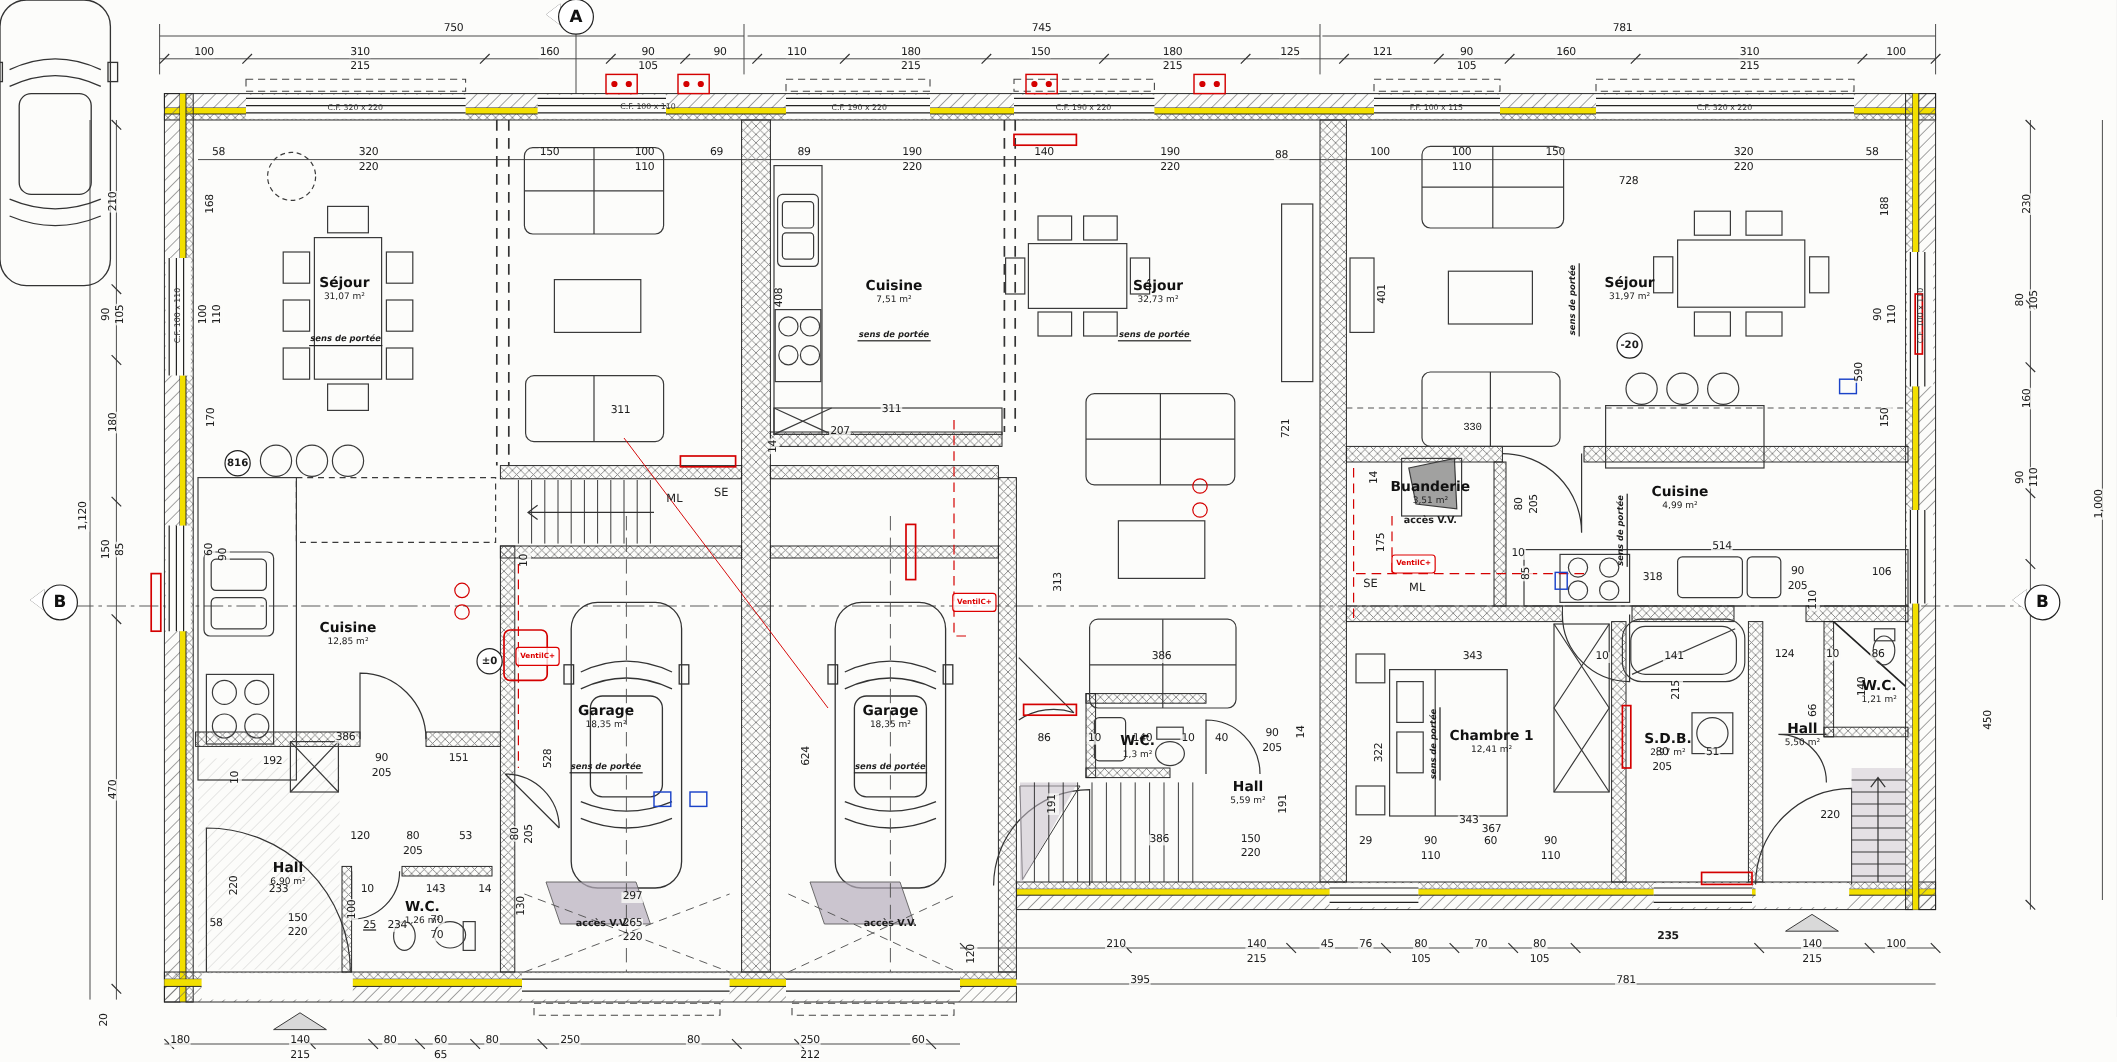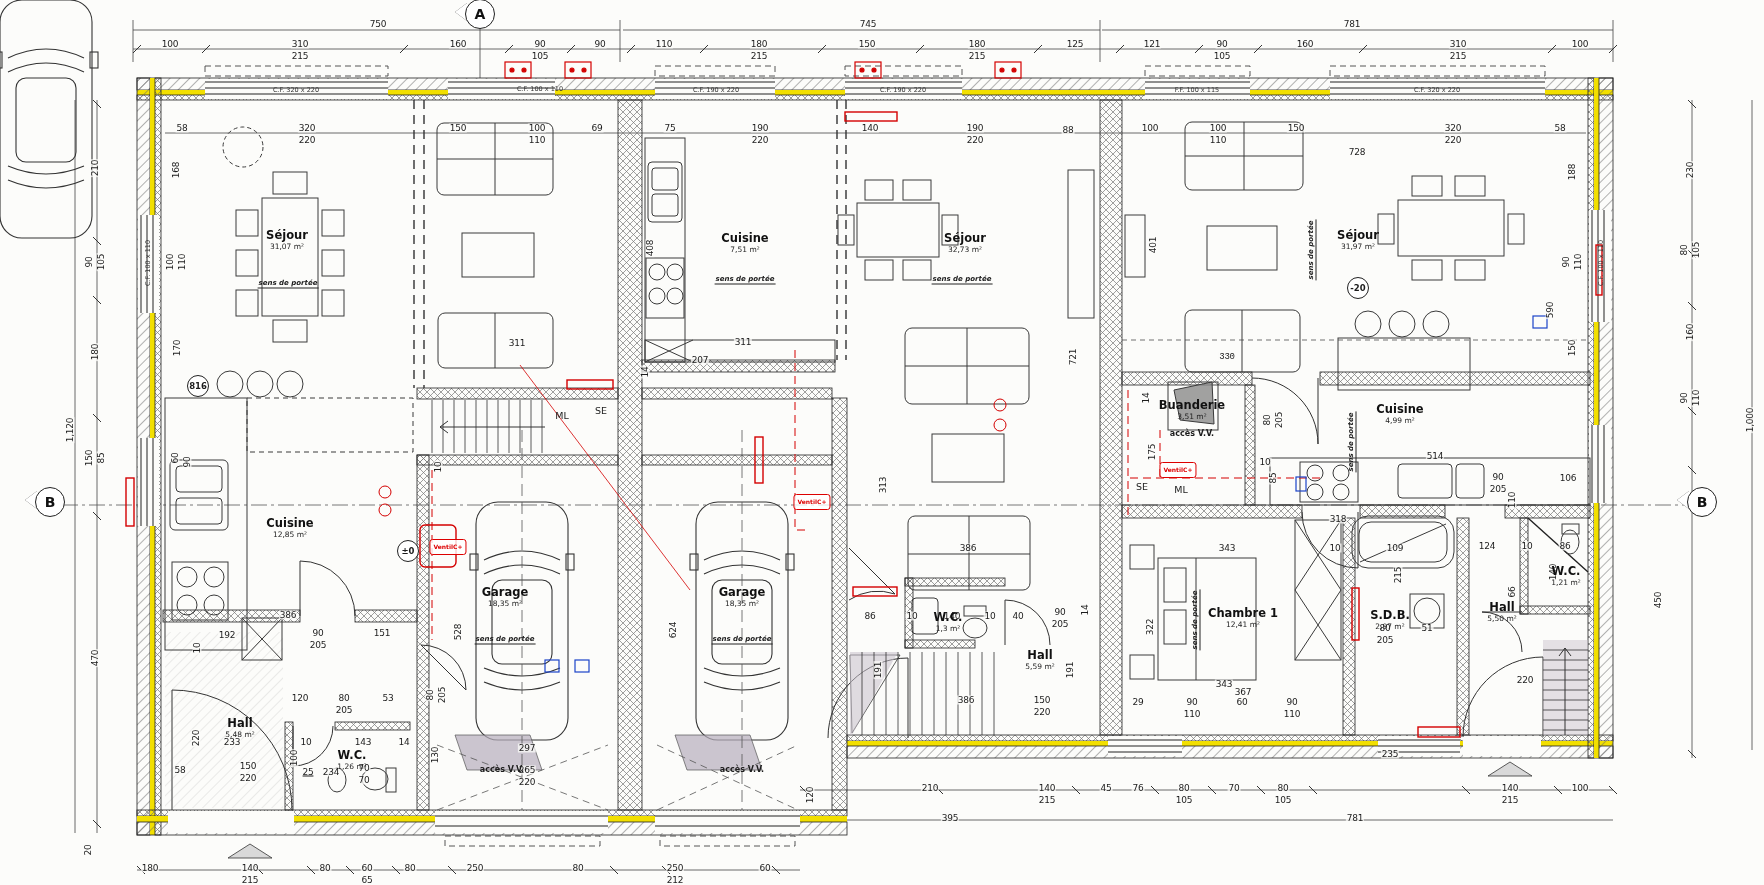--- a/index.html
+++ b/index.html
@@ -426,21 +426,21 @@
       <div class="lbl dim" style="left: 1458px; top: 44px;">310</div>
       <div class="lbl dim" style="left: 1458px; top: 56px;">215</div>
       <div class="lbl dim" style="left: 1580px; top: 44px;">100</div>
       <div class="lbl dim" style="left: 182px; top: 128px;">58</div>
       <div class="lbl dim" style="left: 307px; top: 128px;">320</div>
       <div class="lbl dim" style="left: 307px; top: 140px;">220</div>
       <div class="lbl dim" style="left: 458px; top: 128px;">150</div>
       <div class="lbl dim" style="left: 537px; top: 128px;">100</div>
       <div class="lbl dim" style="left: 537px; top: 140px;">110</div>
       <div class="lbl dim" style="left: 597px; top: 128px;">69</div>
-      <div class="lbl dim" style="left: 670px; top: 128px;">75</div>
+      <div class="lbl dim" style="left: 670px; top: 128px;">89</div>
       <div class="lbl dim" style="left: 760px; top: 128px;">190</div>
       <div class="lbl dim" style="left: 760px; top: 140px;">220</div>
       <div class="lbl dim" style="left: 870px; top: 128px;">140</div>
       <div class="lbl dim" style="left: 975px; top: 128px;">190</div>
       <div class="lbl dim" style="left: 975px; top: 140px;">220</div>
       <div class="lbl dim" style="left: 1068px; top: 130px;">88</div>
       <div class="lbl dim" style="left: 1150px; top: 128px;">100</div>
       <div class="lbl dim" style="left: 1218px; top: 128px;">100</div>
       <div class="lbl dim" style="left: 1218px; top: 140px;">110</div>
       <div class="lbl dim" style="left: 1296px; top: 128px;">150</div>
@@ -533,23 +533,23 @@
       <div class="lbl dim" style="left: 1227px; top: 357px; font-family: Liberation Mono, monospace;">330</div>
       <div class="lbl dim" style="left: 1227px; top: 548px;">343</div>
       <div class="lbl dim rot" style="left: 1150px; top: 627px;">322</div>
       <div class="lbl dim rot" style="left: 1146px; top: 398px;">14</div>
       <div class="lbl dim rot" style="left: 1152px; top: 452px;">175</div>
       <div class="lbl dim rot" style="left: 1267px; top: 420px;">80</div>
       <div class="lbl dim rot" style="left: 1279px; top: 420px;">205</div>
       <div class="lbl dim" style="left: 1265px; top: 462px;">10</div>
       <div class="lbl dim rot" style="left: 1273px; top: 478px;">85</div>
       <div class="lbl dim" style="left: 1435px; top: 456px;">514</div>
-      <div class="lbl dim" style="left: 1338px; top: 482px; margin-top: 37px;">318</div>
+      <div class="lbl dim" style="left: 1377px; top: 482px;">318</div>
       <div class="lbl dim" style="left: 1335px; top: 548px;">10</div>
-      <div class="lbl dim" style="left: 1395px; top: 548px;">109</div>
+      <div class="lbl dim" style="left: 1395px; top: 548px;">141</div>
       <div class="lbl dim rot" style="left: 1398px; top: 575px;">215</div>
       <div class="lbl dim" style="left: 1427px; top: 628px;">51</div>
       <div class="lbl dim" style="left: 1385px; top: 628px;">80</div>
       <div class="lbl dim" style="left: 1385px; top: 640px;">205</div>
       <div class="lbl dim" style="left: 1568px; top: 478px;">106</div>
       <div class="lbl dim rot" style="left: 1512px; top: 500px;">110</div>
       <div class="lbl dim" style="left: 1487px; top: 546px;">124</div>
       <div class="lbl dim" style="left: 1527px; top: 546px;">10</div>
       <div class="lbl dim" style="left: 1565px; top: 546px;">86</div>
       <div class="lbl dim rot" style="left: 1512px; top: 592px;">66</div>
@@ -568,21 +568,21 @@
       <div class="lbl dim" style="left: 930px; top: 788px;">210</div>
       <div class="lbl dim" style="left: 1047px; top: 788px;">140</div>
       <div class="lbl dim" style="left: 1047px; top: 800px;">215</div>
       <div class="lbl dim" style="left: 1106px; top: 788px;">45</div>
       <div class="lbl dim" style="left: 1138px; top: 788px;">76</div>
       <div class="lbl dim" style="left: 1184px; top: 788px;">80</div>
       <div class="lbl dim" style="left: 1184px; top: 800px;">105</div>
       <div class="lbl dim" style="left: 1234px; top: 788px;">70</div>
       <div class="lbl dim" style="left: 1283px; top: 788px;">80</div>
       <div class="lbl dim" style="left: 1283px; top: 800px;">105</div>
-      <div class="lbl dim" style="left: 1390px; top: 754px;">235</div>
+      <div class="lbl dim" style="left: 1390px; top: 781px; font-weight: bold;">235</div>
       <div class="lbl dim" style="left: 1510px; top: 788px;">140</div>
       <div class="lbl dim" style="left: 1510px; top: 800px;">215</div>
       <div class="lbl dim" style="left: 1580px; top: 788px;">100</div>
       <div class="lbl dim" style="left: 950px; top: 818px;">395</div>
       <div class="lbl dim" style="left: 1355px; top: 818px;">781</div>
       <div class="lbl dim rot" style="left: 810px; top: 795px;">120</div>
       <div class="lbl dim" style="left: 150px; top: 868px;">180</div>
       <div class="lbl dim" style="left: 250px; top: 868px;">140</div>
       <div class="lbl dim" style="left: 250px; top: 880px;">215</div>
       <div class="lbl dim" style="left: 325px; top: 868px;">80</div>
@@ -626,21 +626,21 @@
       <div class="lbl room" style="left: 287px; top: 240px;">
         <div class="rname">Séjour</div>
         <div class="rarea">31,07 m²</div>
       </div>
       <div class="lbl room" style="left: 290px; top: 528px;">
         <div class="rname">Cuisine</div>
         <div class="rarea">12,85 m²</div>
       </div>
       <div class="lbl room" style="left: 240px; top: 728px;">
         <div class="rname">Hall</div>
-        <div class="rarea">5,48 m²</div>
+        <div class="rarea">6,90 m²</div>
       </div>
       <div class="lbl room" style="left: 352px; top: 760px;">
         <div class="rname">W.C.</div>
         <div class="rarea">1,26 m²</div>
       </div>
       <div class="lbl room" style="left: 505px; top: 597px;">
         <div class="rname">Garage</div>
         <div class="rarea">18,35 m²</div>
       </div>
       <div class="lbl room" style="left: 742px; top: 597px;">

